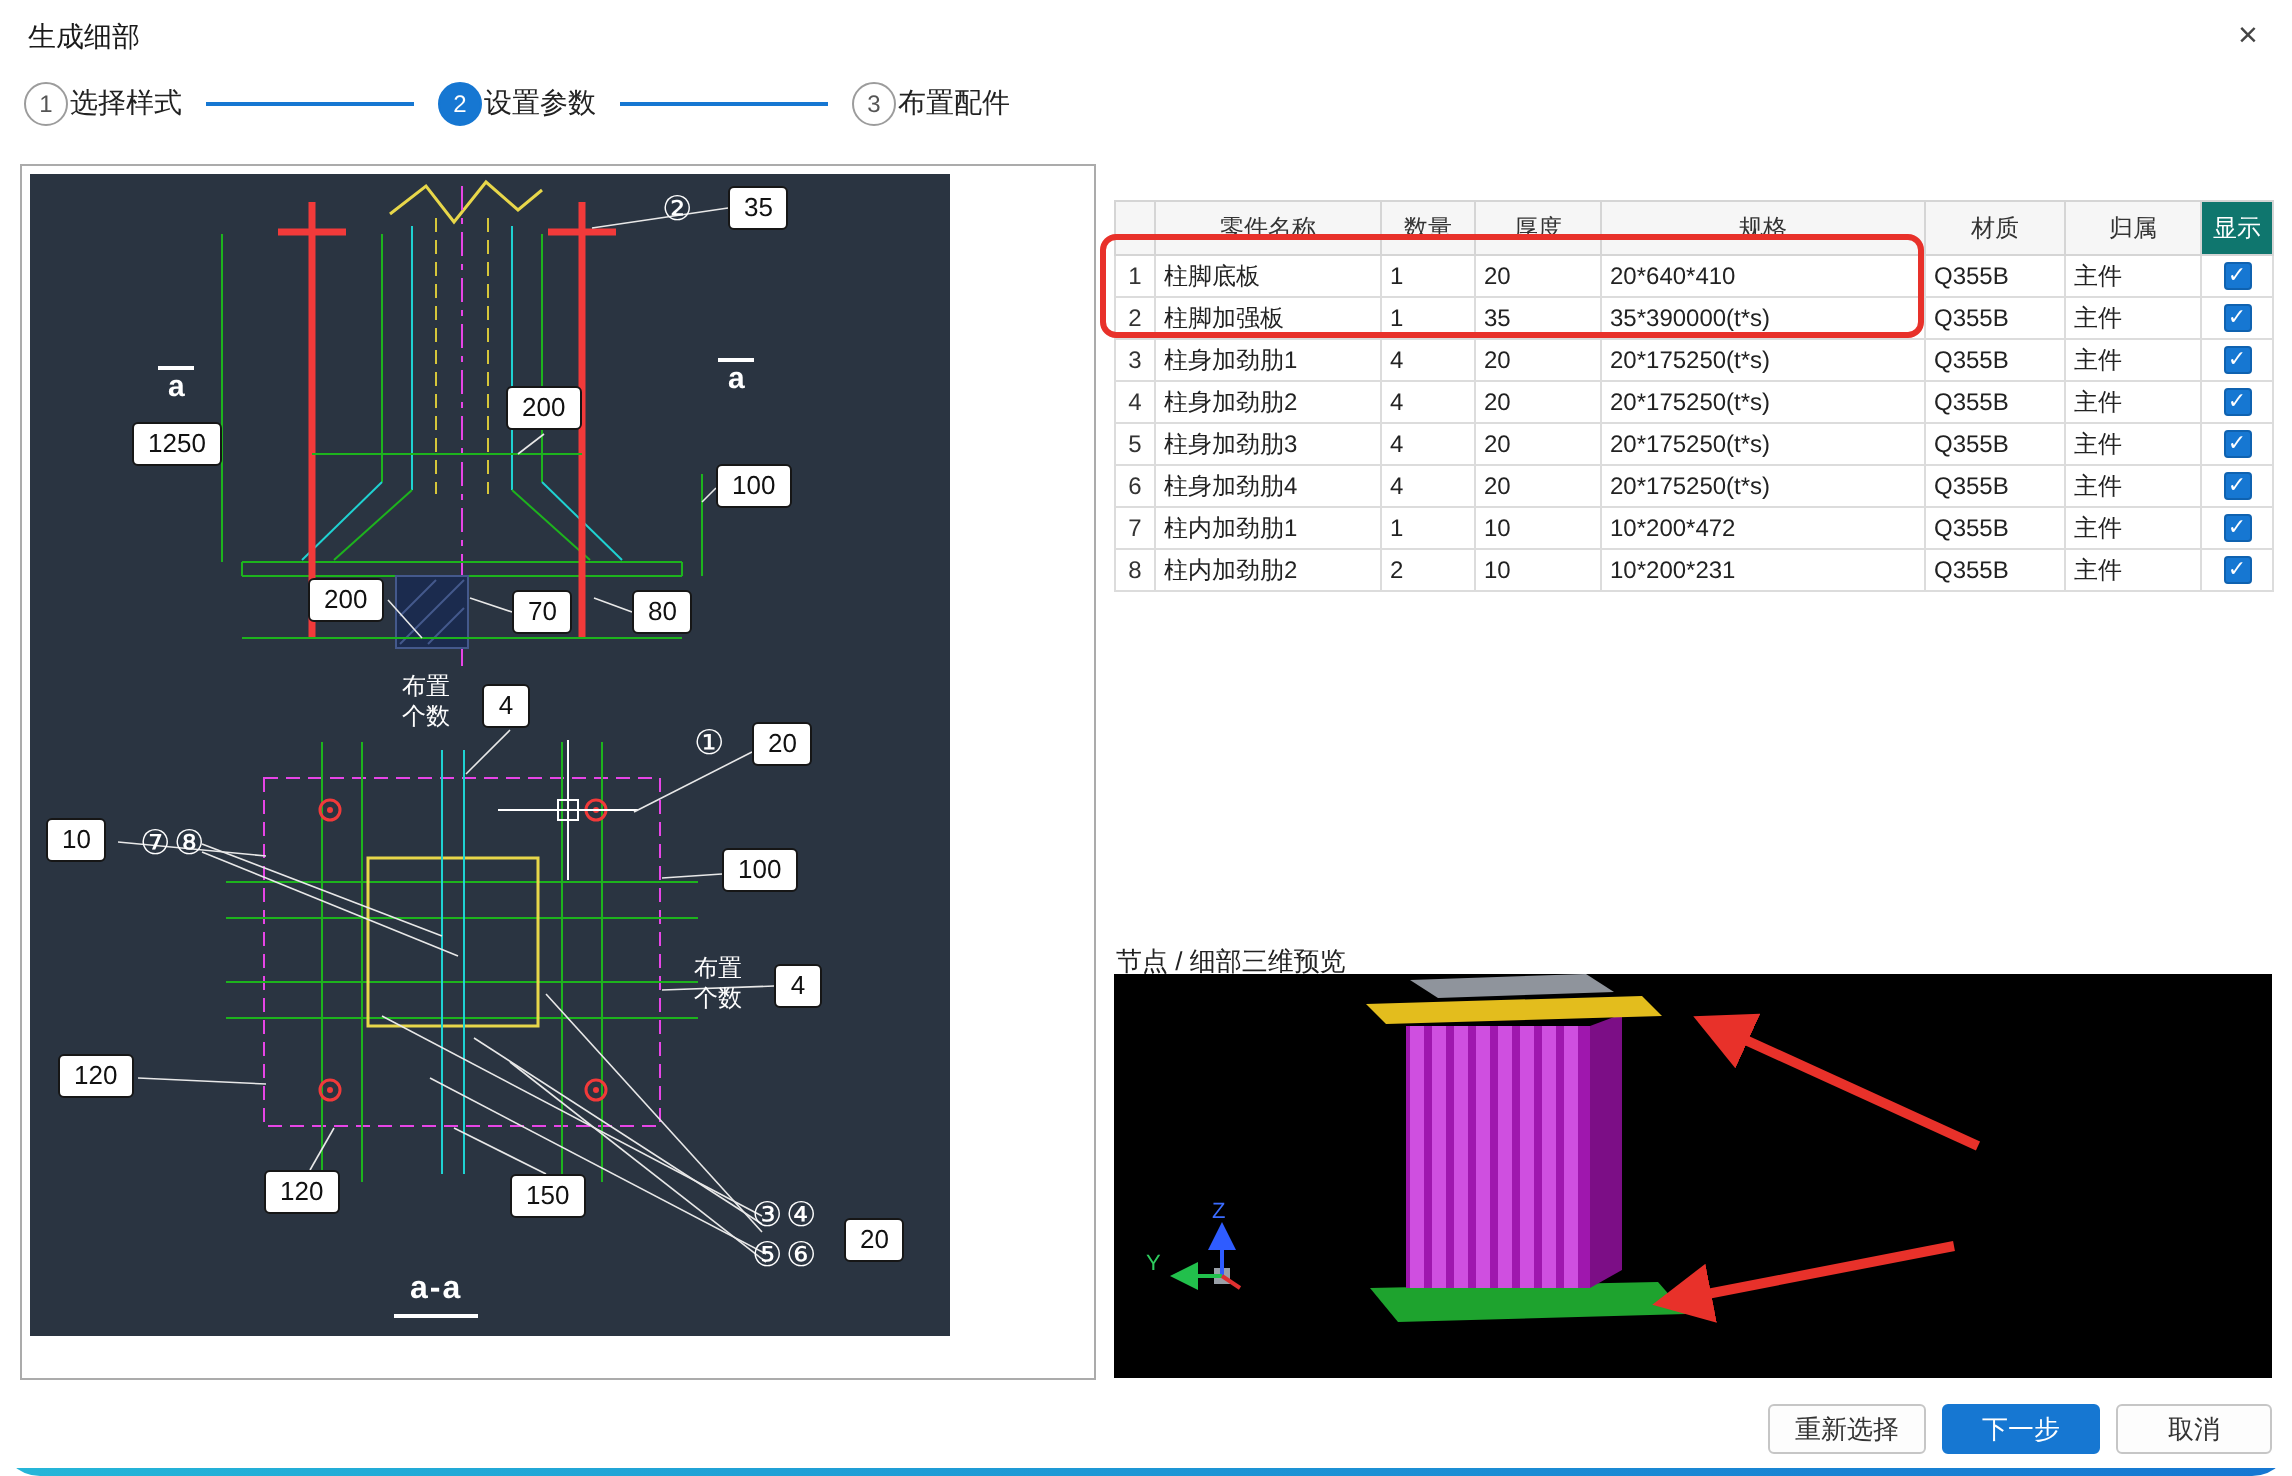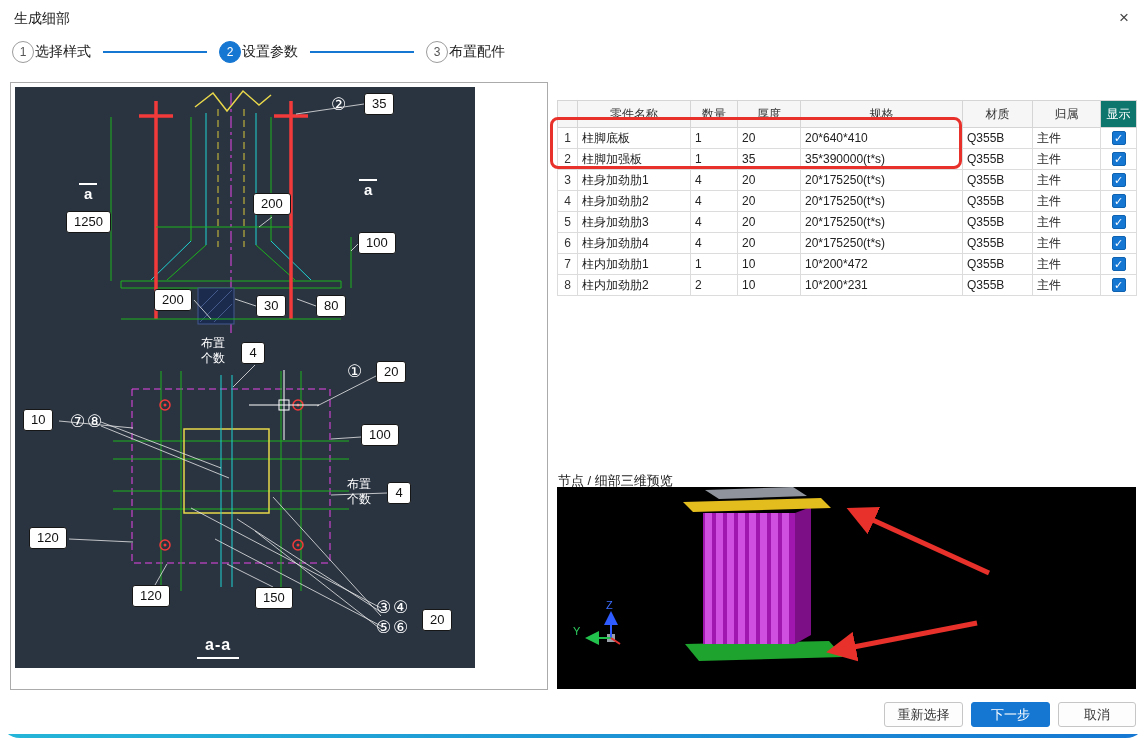--- a/index.html
+++ b/index.html
@@ -192,21 +192,21 @@
       </svg>
 
       <span class="balloon" style="left:316px;top:9px">②</span>
       <div class="callout" style="left:349px;top:6px">35</div>
       <span class="sec-marker" style="left:64px;top:96px">a</span>
       <span class="sec-marker" style="left:344px;top:92px">a</span>
       <div class="callout" style="left:51px;top:124px">1250</div>
       <div class="callout" style="left:238px;top:106px">200</div>
       <div class="callout" style="left:343px;top:145px">100</div>
       <div class="callout" style="left:139px;top:202px">200</div>
-      <div class="callout" style="left:241px;top:208px">30</div>
+      <div class="callout" style="left:241px;top:208px">70</div>
       <div class="callout" style="left:301px;top:208px">80</div>
 
       <div class="arrange-label" style="left:186px;top:249px">
         <div>布置</div>
         <div>个数</div>
       </div>
       <div class="callout" style="left:226px;top:255px">4</div>
 
       <span class="balloon" style="left:332px;top:276px">①</span>
       <div class="callout" style="left:361px;top:274px">20</div>

